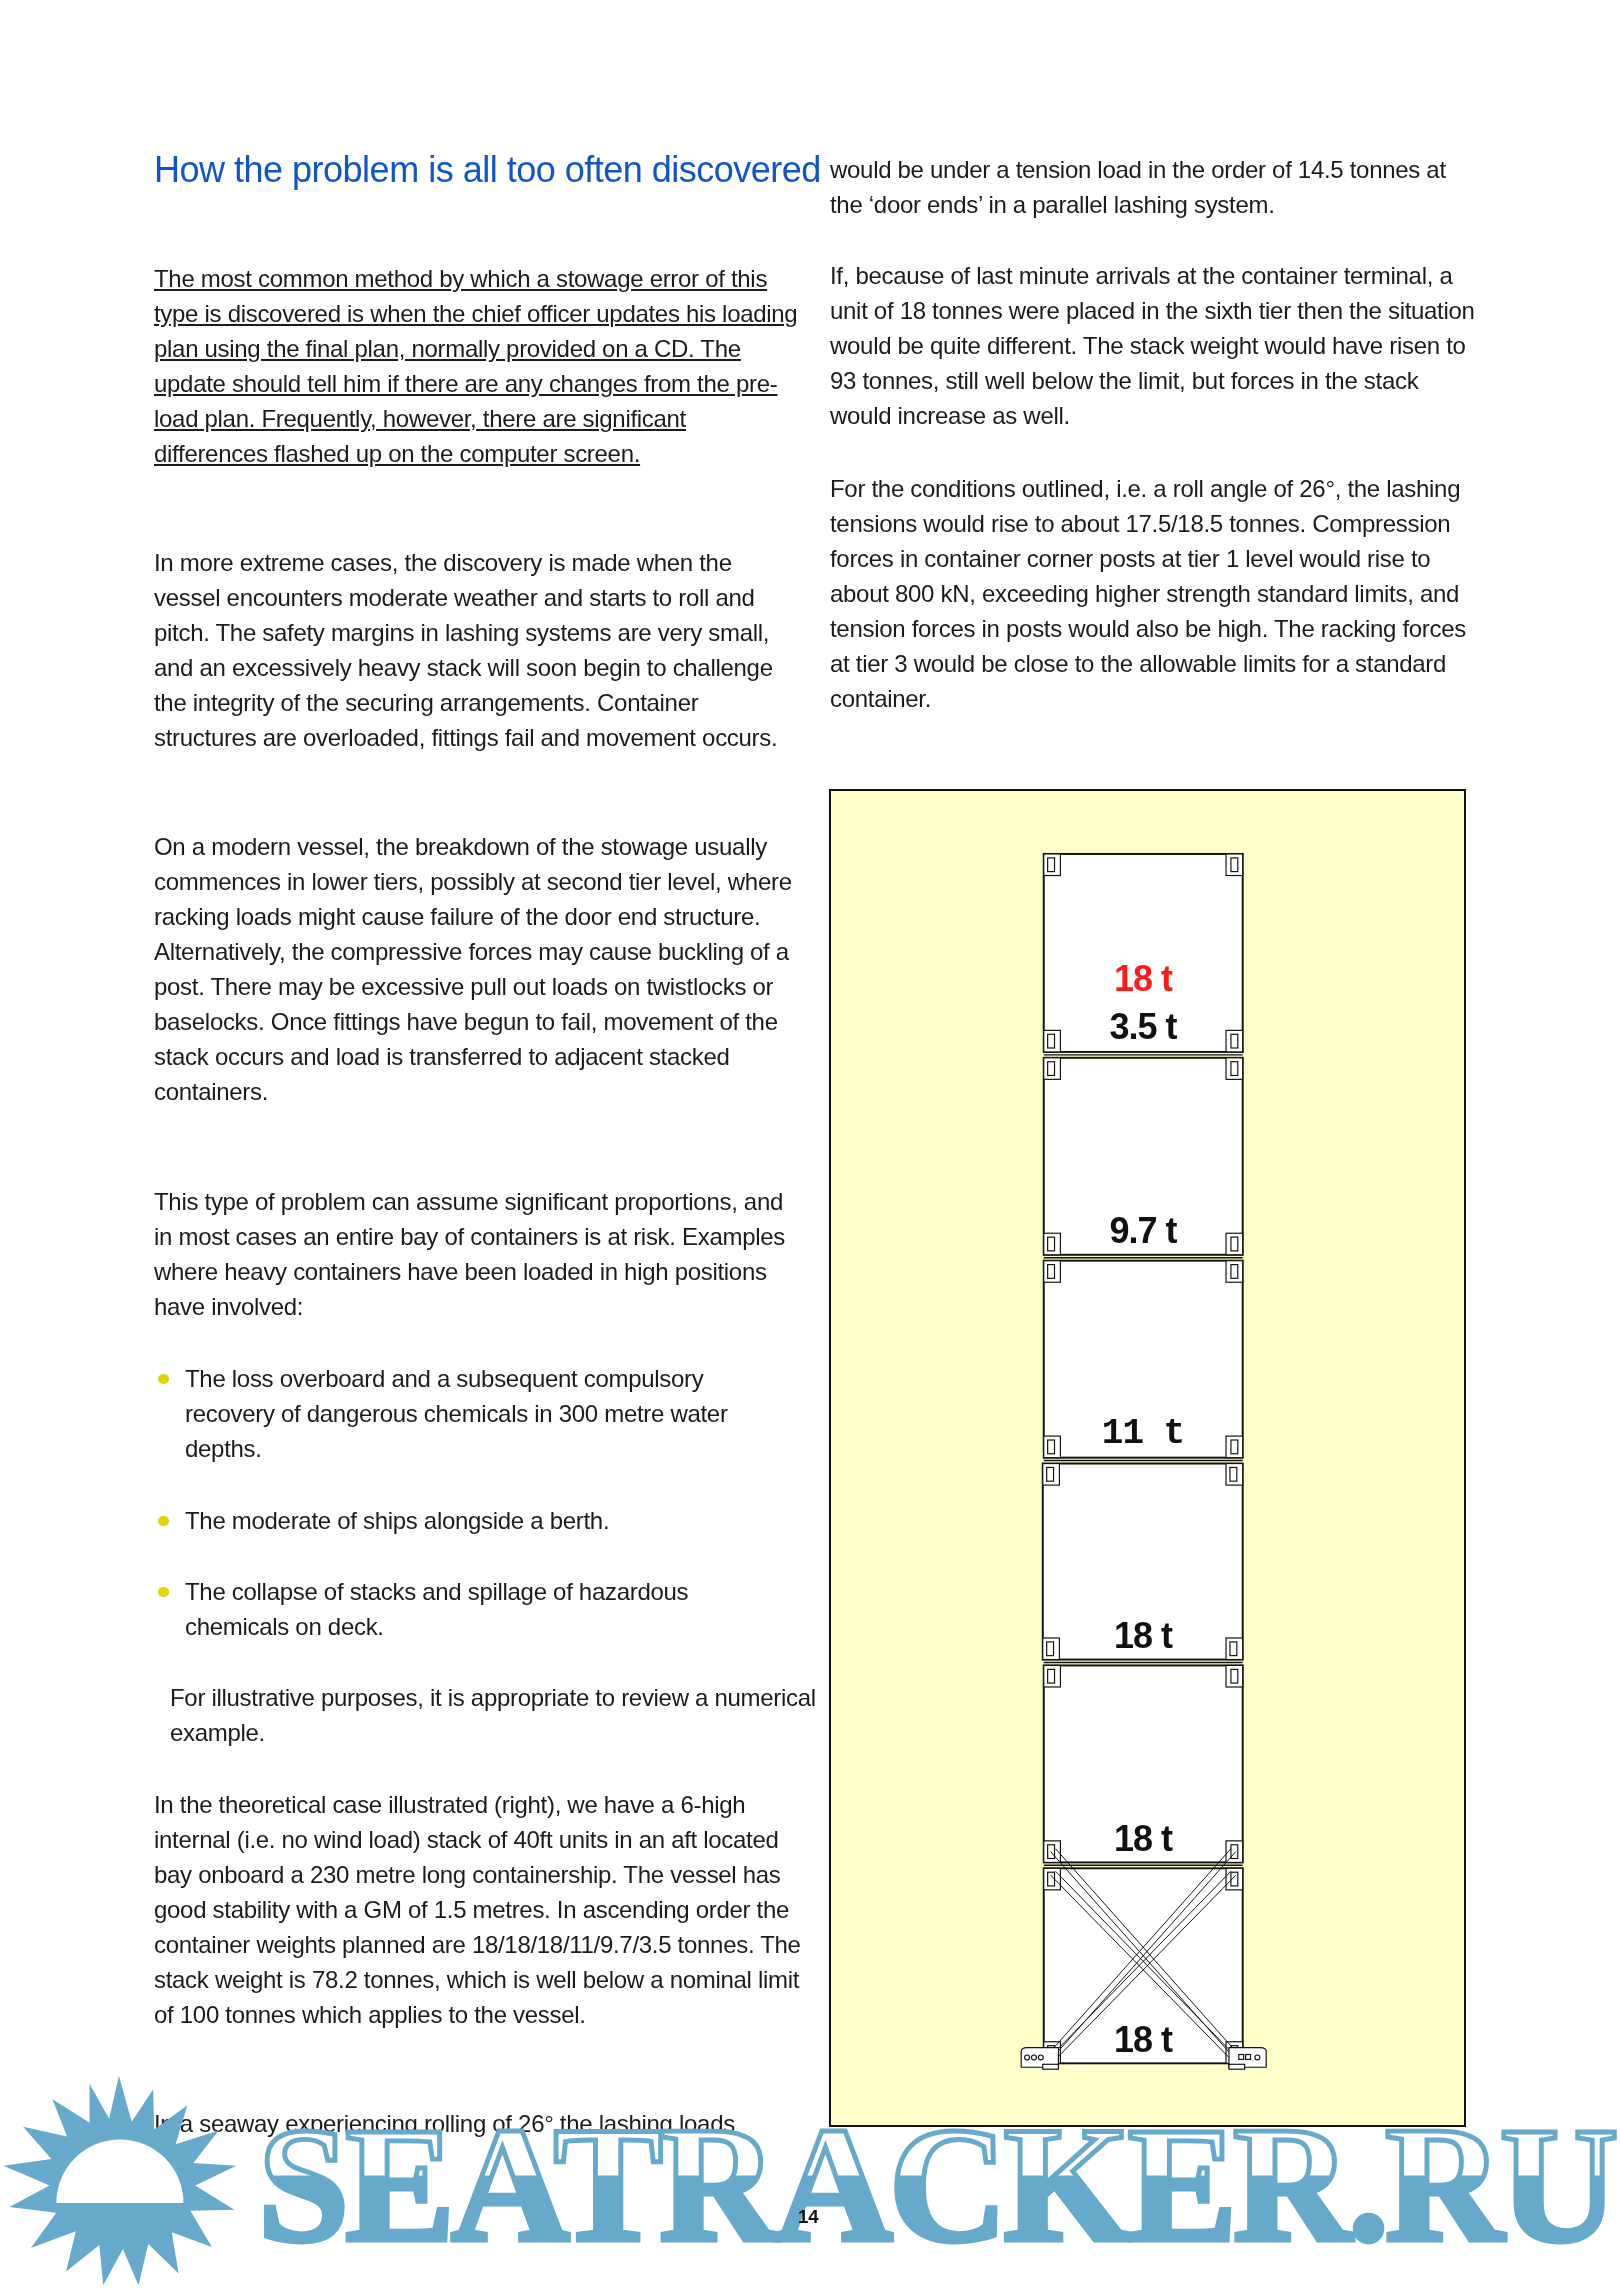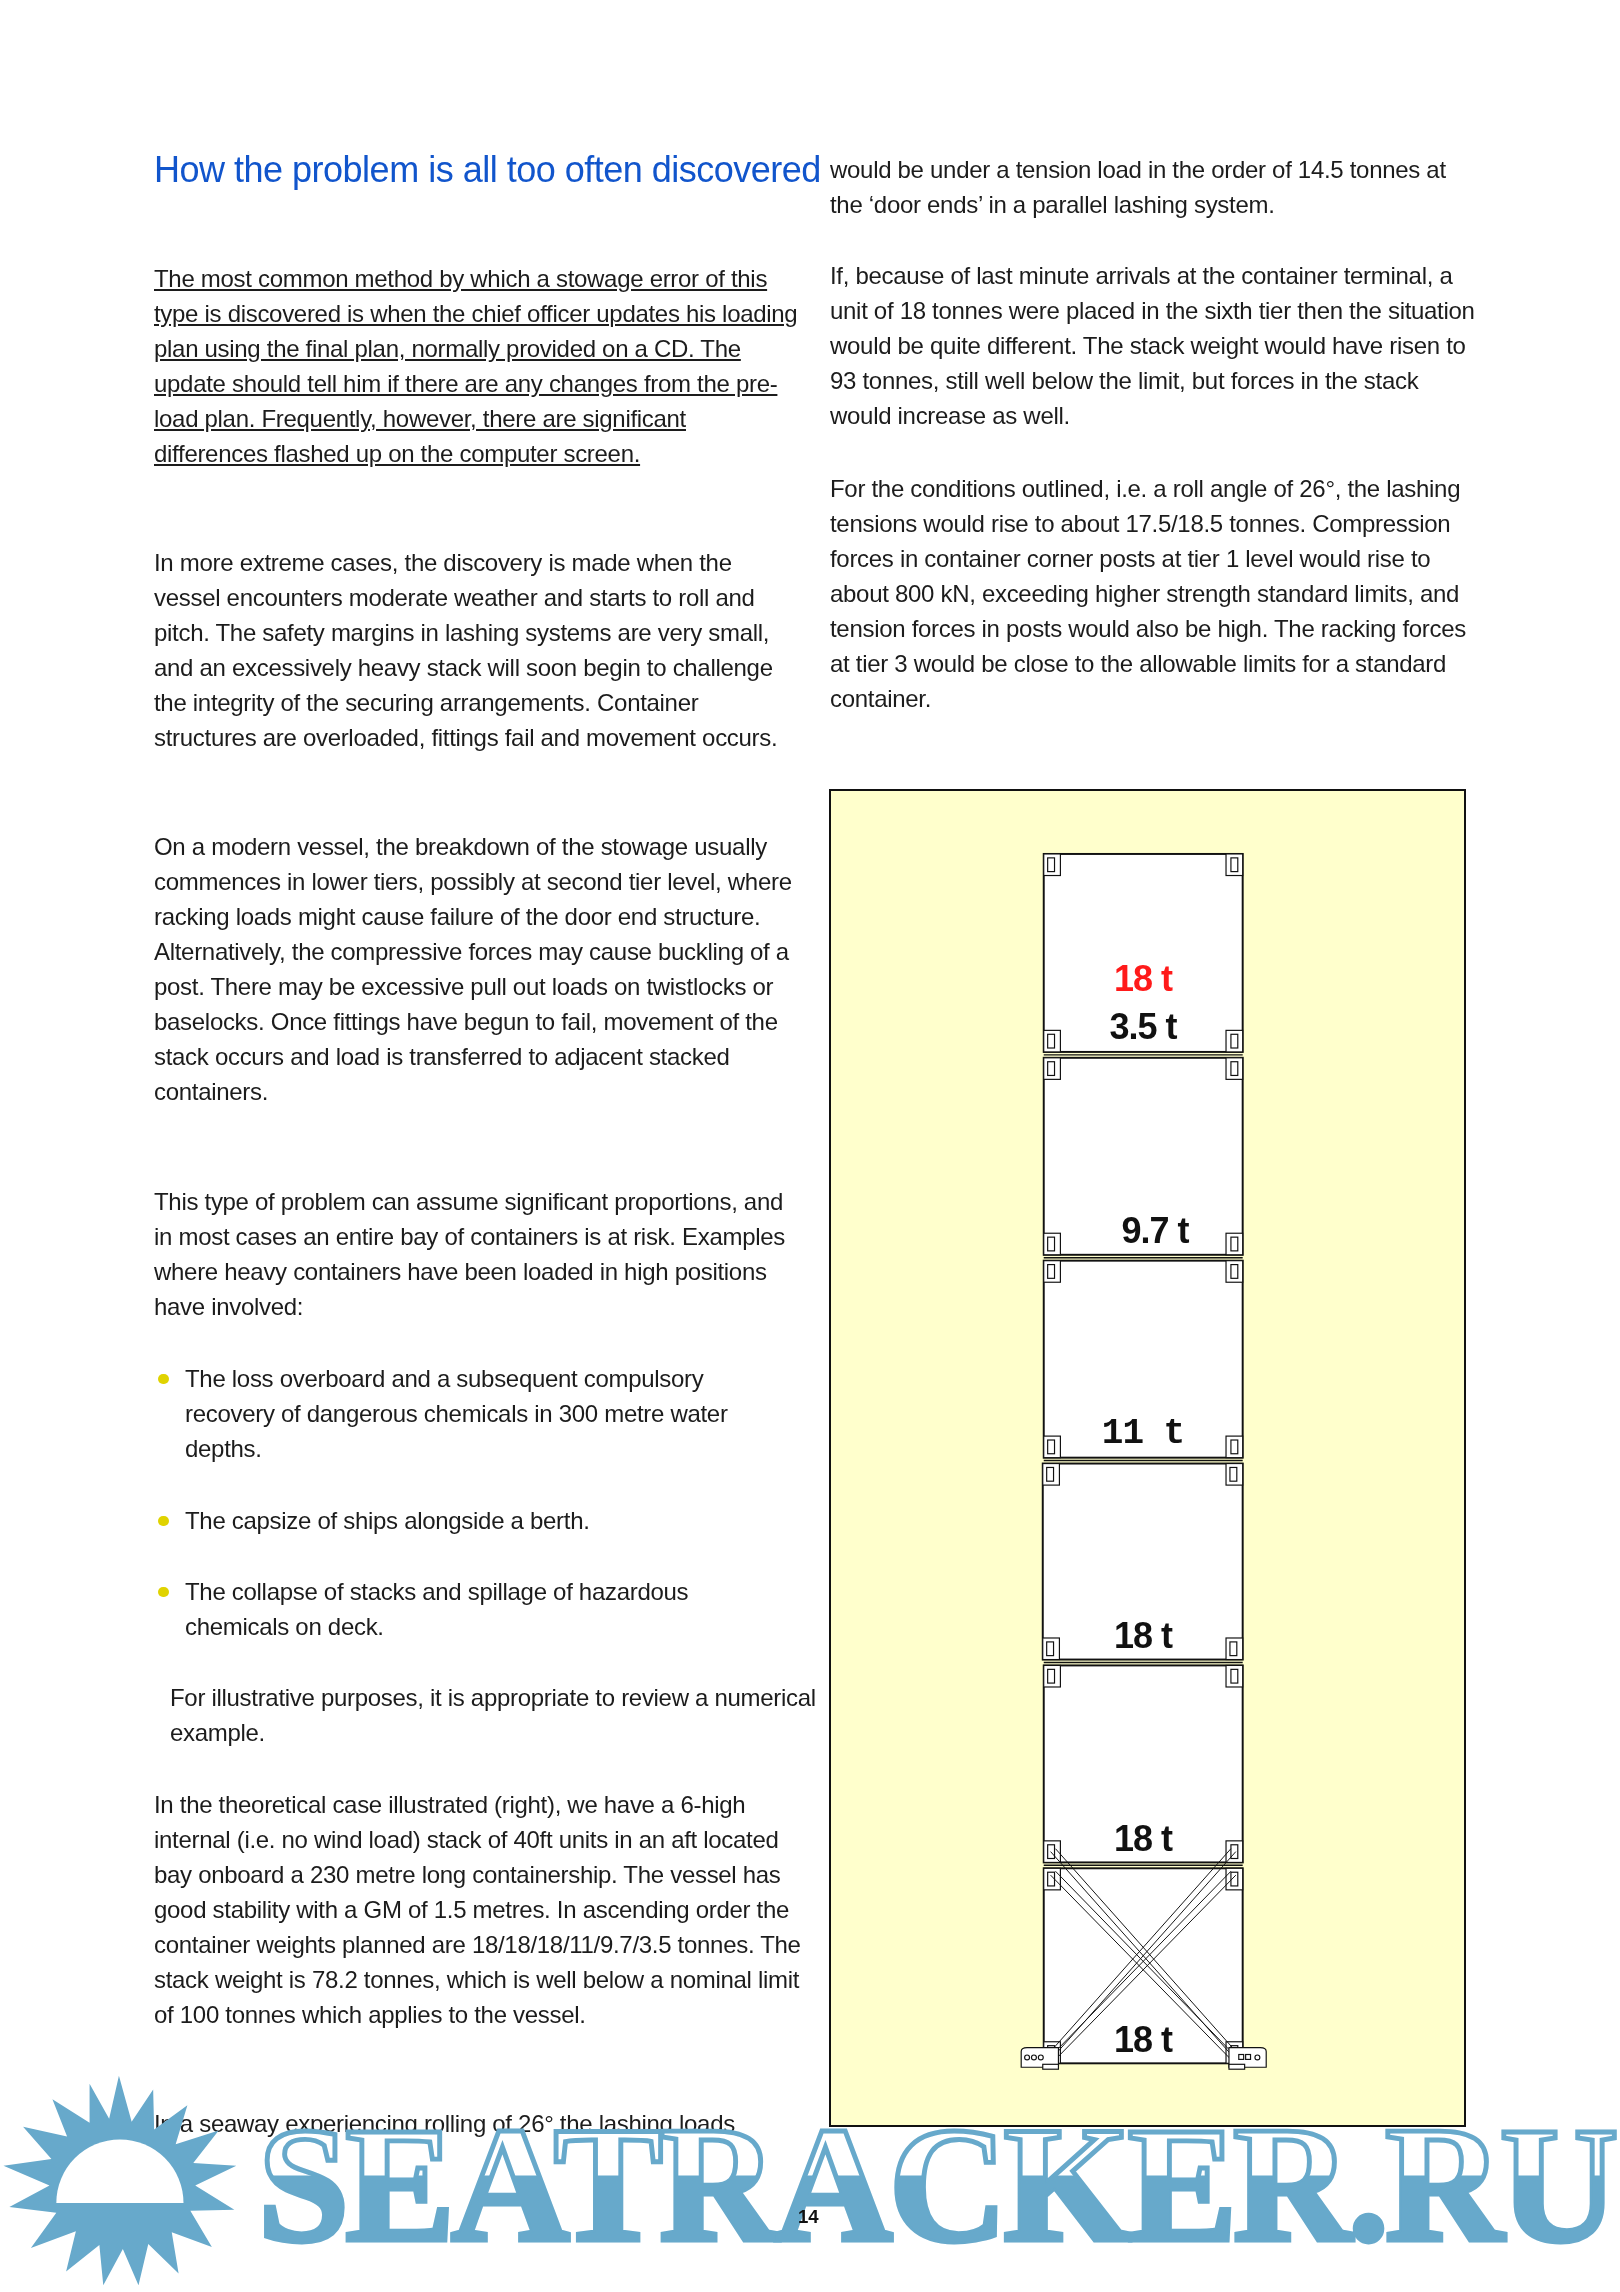--- a/index.html
+++ b/index.html
@@ -55,21 +55,21 @@
 <p class="block left" style="top:545px;">In more extreme cases, the discovery is made when the vessel encounters moderate weather and starts to roll and pitch. The safety margins in lashing systems are very small, and an excessively heavy stack will soon begin to challenge the integrity of the securing arrangements. Container structures are overloaded, fittings fail and movement occurs.</p>
 <p class="block left" style="top:829px;">On a modern vessel, the breakdown of the stowage usually commences in lower tiers, possibly at second tier level, where racking loads might cause failure of the door end structure. Alternatively, the compressive forces may cause buckling of a post. There may be excessive pull out loads on twistlocks or baselocks. Once fittings have begun to fail, movement of the stack occurs and load is transferred to adjacent stacked containers.</p>
 <p class="block left" style="top:1184px;">This type of problem can assume significant proportions, and in most cases an entire bay of containers is at risk. Examples where heavy containers have been loaded in high positions have involved:</p>
 
 <div class="bullet-item" style="top:1361px;">
   <span class="bullet-dot"></span>
   <span class="bullet-text">The loss overboard and a subsequent compulsory recovery of dangerous chemicals in 300 metre water depths.</span>
 </div>
 <div class="bullet-item" style="top:1503px;">
   <span class="bullet-dot"></span>
-  <span class="bullet-text">The capsize of ships alongside a berth.</span>
+  <span class="bullet-text">The moderate of ships alongside a berth.</span>
 </div>
 <div class="bullet-item" style="top:1574px;">
   <span class="bullet-dot"></span>
   <span class="bullet-text">The collapse of stacks and spillage of hazardous chemicals on deck.</span>
 </div>
 
 <p class="block left" style="top:1680px;margin-left:16px;">For illustrative purposes, it is appropriate to review a numerical example.</p>
 <p class="block left" style="top:1787px;">In the theoretical case illustrated (right), we have a 6-high internal (i.e. no wind load) stack of 40ft units in an aft located bay onboard a 230 metre long containership. The vessel has good stability with a GM of 1.5 metres. In ascending order the container weights planned are 18/18/18/11/9.7/3.5 tonnes. The stack weight is 78.2 tonnes, which is well below a nominal limit of 100 tonnes which applies to the vessel.</p>
 <p class="block left" style="top:2106px;">In a seaway experiencing rolling of 26° the lashing loads</p>
 
@@ -171,21 +171,21 @@
     <path d="M1254 2089 L1286 2089 Q1292 2089 1292 2093 L1292 2109 L1254 2109 Z"></path>
     <rect x="1264" y="2096" width="5" height="5"></rect>
       <rect x="1271" y="2096" width="5" height="5"></rect>
       <circle cx="1283" cy="2099" r="2.5"></circle>
     <rect x="1254" y="2106" width="16" height="5"></rect>
   </g>
 </svg>
 
 <div class="tier-label red" style="top:963px;">18 t</div>
 <div class="tier-label" style="top:1011px;">3.5 t</div>
-<div class="tier-label" style="top:1215px;padding-left:12px;">9.7 t</div>
+<div class="tier-label" style="top:1215px;">9.7 t</div>
 <div class="tier-label" style="top:1418px;font-family:Liberation Mono, monospace;">11 t</div>
 <div class="tier-label" style="top:1620px;">18 t</div>
 <div class="tier-label" style="top:1823px;">18 t</div>
 <div class="tier-label" style="top:2024px;">18 t</div>
 
 <svg class="watermark" width="1620" height="224" viewBox="0 0 1653 229">
   <defs>
     <clipPath id="lowerHalf">
         <rect x="0" y="110" width="1653" height="140"></rect>
       </clipPath>

